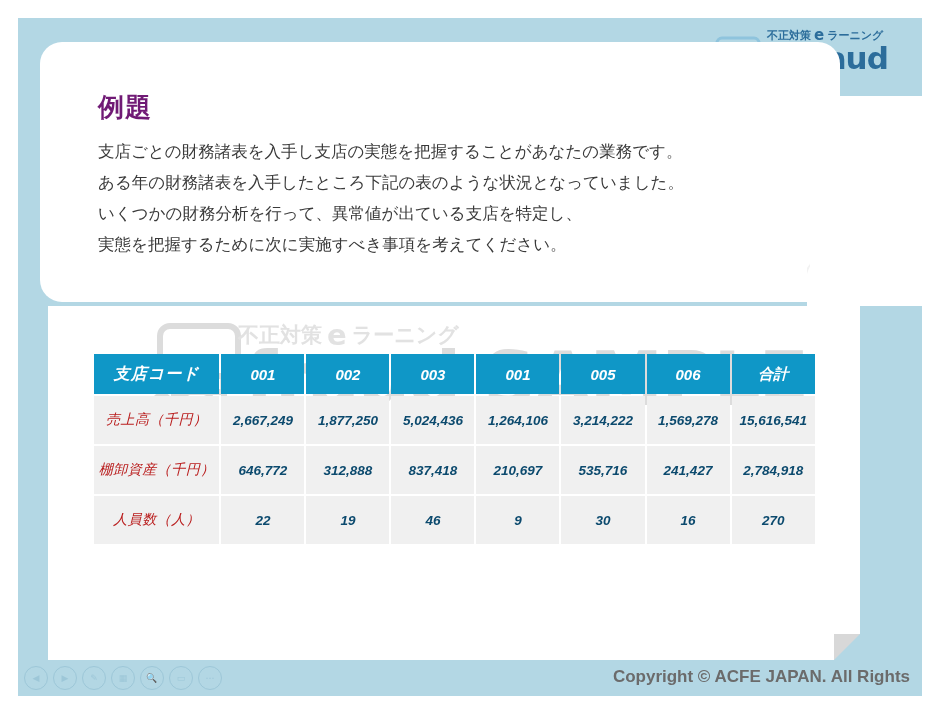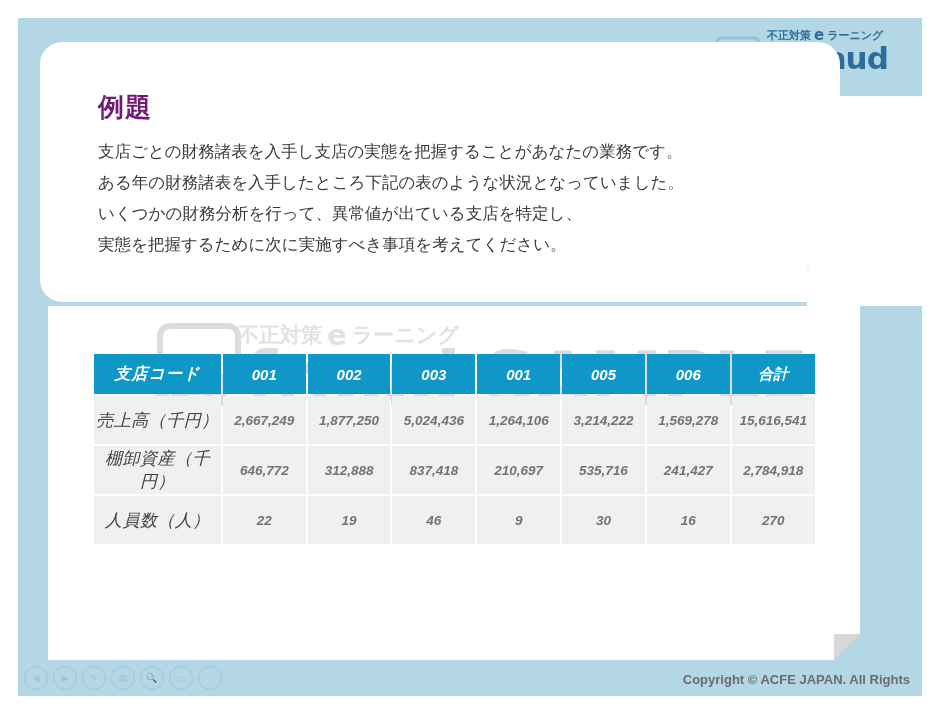--- a/index.html
+++ b/index.html
@@ -116,39 +116,39 @@
   thead th{
     background:#0f97c7;color:#ffffff;
     font-size:15px;font-weight:bold;
     height:38px;text-align:center;
     border:none;
   }
   thead th.label-col{font-size:16px;letter-spacing:1px;}
   tbody td{
     background:#f0f0f0;
     height:46px;text-align:center;
-    font-size:13.5px;font-weight:bold;color:#737373;
+    font-size:13.5px;font-weight:bold;color:#0c4a6e;
   }
   tbody td.row-label{
-    font-size:17px;font-weight:normal;color:#404040;
+    font-size:14px;font-weight:normal;color:#b91c1c;
     letter-spacing:0.5px;
     text-align:center;
   }
   col.c-label{width:152px;}
   col.c-data{width:90px;}
   col.c-total{width:88px;}
 
   
   #footer-bar{
     position:absolute;left:0;bottom:0;width:904px;height:36px;
     background:#b3d7e4;
   }
   #copyright{
     position:absolute;right:12px;bottom:9px;
-    color:#6b6b6b;font-size:13px;font-weight:bold;
+    color:#6b6b6b;font-size:17px;font-weight:bold;
   }
   #controls{
     position:absolute;left:6px;bottom:6px;
     display:flex;align-items:center;gap:5px;
   }
   .ctrl{
     width:22px;height:22px;border-radius:50%;
     border:1.5px solid #9dc7d8;
     display:flex;align-items:center;justify-content:center;
     color:#9dc7d8;font-size:9px;

